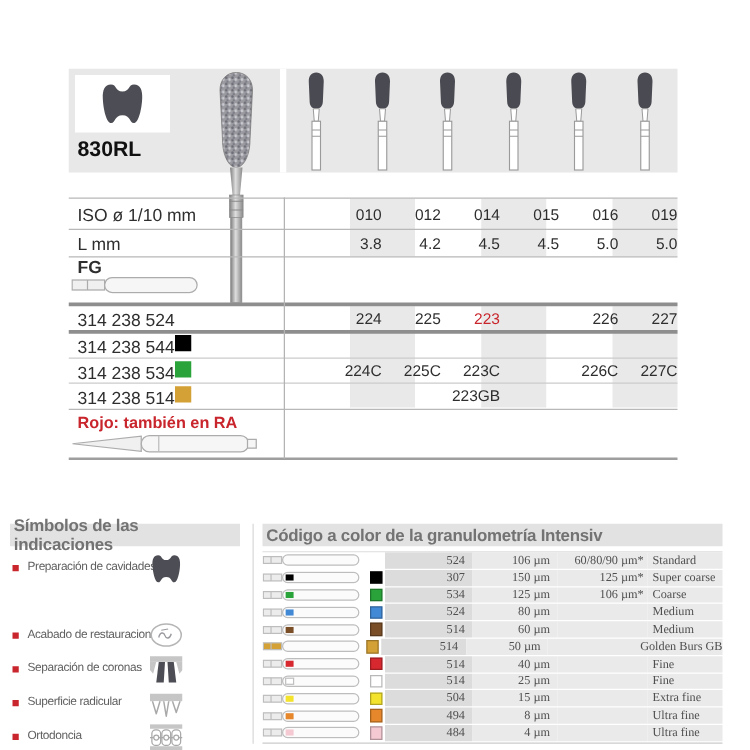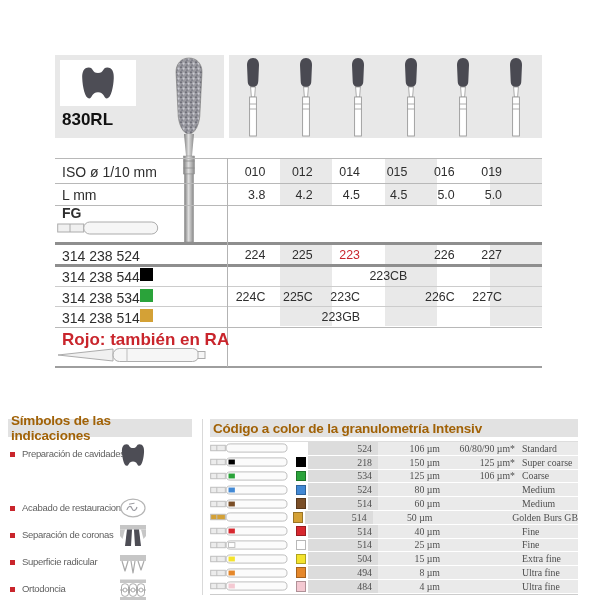--- a/index.html
+++ b/index.html
@@ -10,27 +10,27 @@
   .band{left:55px;top:55px;width:487px;height:83px;background:#e8e8e8;}
   .band-gap{left:224px;top:55px;width:5px;height:83px;background:#fff;}
   .tooth-card{left:60px;top:60px;width:76px;height:46px;background:#fff;display:flex;align-items:center;justify-content:center;}
   .model{left:62px;top:110px;font-size:17px;font-weight:bold;color:#111;}
   .vline{width:1px;background:#b3b3b3;}
   .hline{left:55px;width:487px;background:#b8b8b8;height:1px;}
   .hline.thick{height:3px;background:#8e8e8e;}
   .hline.faint{background:#cccccc;}
   .stripe{width:52.5px;background:#e9e9e9;}
   .rowlab{left:62px;font-size:14px;color:#2e2e2e;}
-  .vals{position:absolute;left:227px;width:284px;display:flex;}
+  .vals{position:absolute;left:227px;width:284px;display:flex;padding-left:40px;}
   .vcell{width:52.5px;box-sizing:border-box;text-align:right;padding-right:9px;font-size:12.4px;display:flex;align-items:center;justify-content:flex-end;}
   .sq{width:13px;height:13px;left:140px;}
-  .note{left:62px;top:330px;font-size:17px;font-weight:bold;}
+  .note{left:62px;top:330px;font-size:13px;font-weight:bold;}
   
   .title-band{background:#e2e2e2;height:18px;display:flex;align-items:center;}
-  .title-band span{font-size:13.5px;font-weight:bold;color:#a16207;padding-left:3px;letter-spacing:-0.2px;}
+  .title-band span{font-size:13.5px;font-weight:bold;color:#737373;padding-left:3px;letter-spacing:-0.2px;}
   .item{position:absolute;left:8px;width:190px;height:24px;}
   .item .bullet{position:absolute;left:2px;top:7px;width:5px;height:5px;}
   .item .lab{position:absolute;left:14px;top:3px;font-size:9.5px;letter-spacing:-0.3px;color:#5f5f5f;}
   .item .ic{position:absolute;left:112px;top:-2px;}
   
   #grit-rows{position:absolute;left:210px;top:441px;width:368px;border-bottom:1px solid #ccc;border-top:1px solid #ddd;font-family:Liberation Serif, serif;}
   .grow{display:flex;height:12.8px;margin-bottom:1px;align-items:stretch;font-size:9.8px;color:#4f4f4f;}
   .grow .cell{display:flex;align-items:center;box-sizing:border-box;white-space:nowrap;}
   .grow .illu{width:84px;background:#fff;}
   .grow .sw-wrap{width:14px;background:#fff;display:flex;align-items:center;justify-content:center;}
@@ -172,28 +172,20 @@
     <div class="vcell">224</div>
     <div class="vcell">225</div>
     <div class="vcell" style="color: rgb(201, 37, 44);">223</div>
     <div class="vcell"></div>
     <div class="vcell">226</div>
     <div class="vcell">227</div>
   </div>
 
   <div class="abs rowlab" style="top:269px">314 238 544</div>
   <div class="abs sq" style="top: 268px; background-color: rgb(0, 0, 0);"></div>
-  <div class="vals" style="top:266px;height:19px">
-    <div class="vcell"></div>
-    <div class="vcell"></div>
-    <div class="vcell"></div>
-    <div class="vcell">223CB</div>
-    <div class="vcell"></div>
-    <div class="vcell"></div>
-  </div>
 
   <div class="abs rowlab" style="top:290px">314 238 534</div>
   <div class="abs sq" style="top: 289px; background-color: rgb(42, 163, 58);"></div>
   <div class="vals" style="top:287px;height:19px">
     <div class="vcell">224C</div>
     <div class="vcell">225C</div>
     <div class="vcell">223C</div>
     <div class="vcell"></div>
     <div class="vcell">226C</div>
     <div class="vcell">227C</div>
@@ -310,21 +302,21 @@
           <svg class="pill" viewBox="0 0 80 10">
             <rect x="0.7" y="2.2" width="15" height="5.6" fill="#ececec" stroke="#bdbdbd"></rect>
             <line x1="7" y1="2.2" x2="7" y2="7.8" stroke="#bdbdbd"></line>
             <rect x="16.5" y="0.8" width="62.5" height="8.4" rx="4.2" fill="#fbfbfb" stroke="#bdbdbd"></rect>
             <rect x="19" y="2.5" width="6.5" height="5" fill="#fff" stroke="none" style="fill: rgb(0, 0, 0);"></rect>
           </svg>
         </div>
       <div class="sw-wrap">
           <div class="swatch" style="background-color: rgb(0, 0, 0);"></div>
         </div>
-      <div class="cell code">218</div>
+      <div class="cell code">307</div>
       <div class="cell grain">150 µm</div>
       <div class="cell alt">125 µm*</div>
       <div class="cell name">Super coarse</div>
     </div>
 
     <div class="grow">
       <div class="cell illu">
           <svg class="pill" viewBox="0 0 80 10">
             <rect x="0.7" y="2.2" width="15" height="5.6" fill="#ececec" stroke="#bdbdbd"></rect>
             <line x1="7" y1="2.2" x2="7" y2="7.8" stroke="#bdbdbd"></line>

